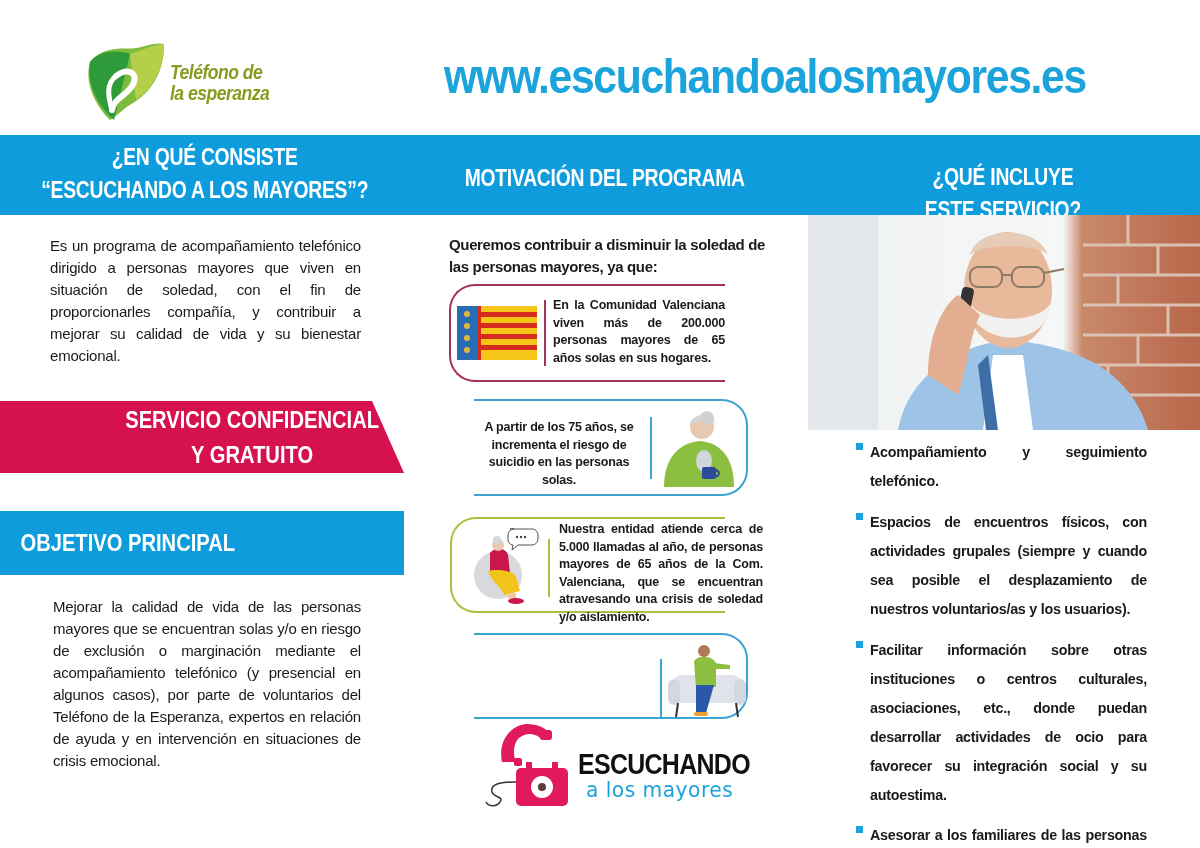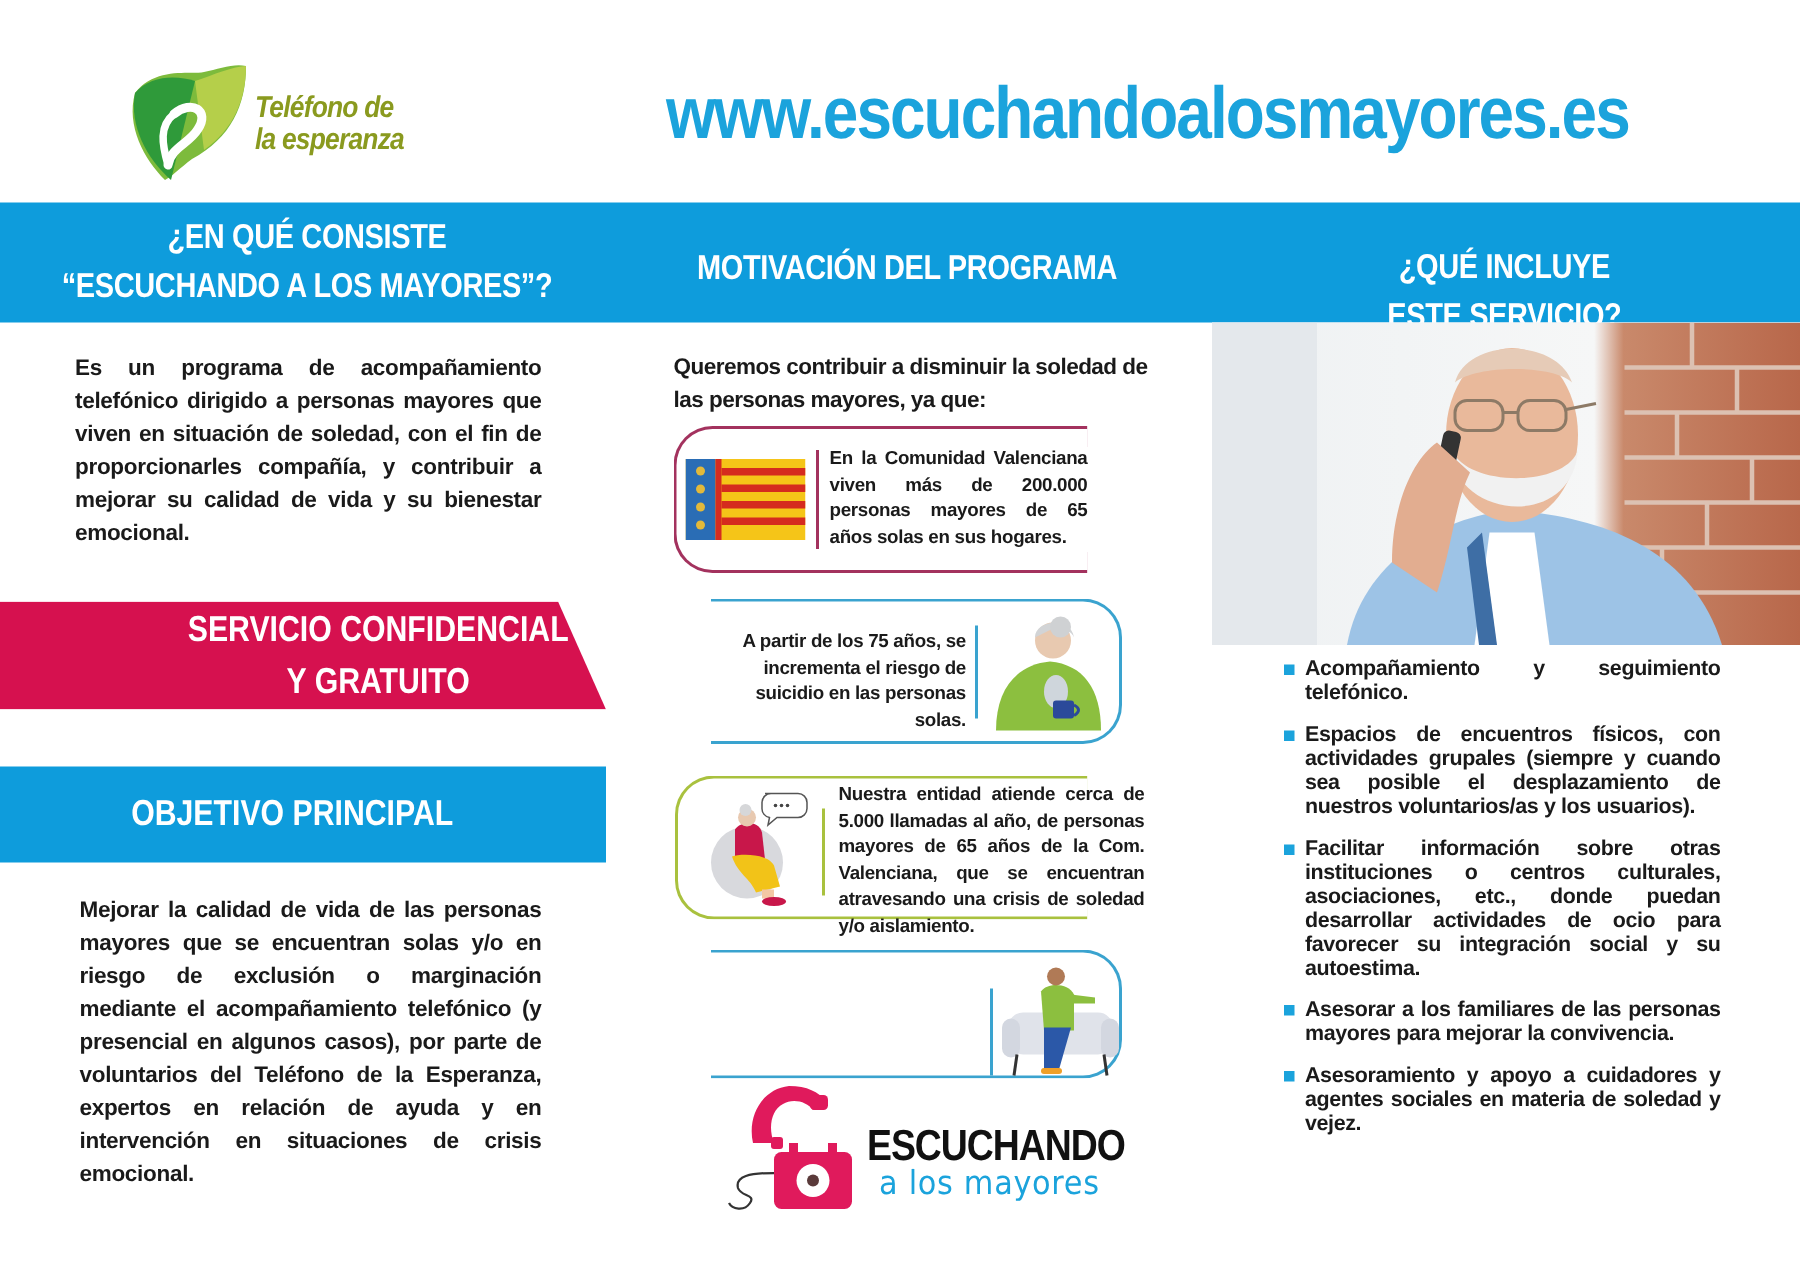--- a/index.html
+++ b/index.html
@@ -14,46 +14,46 @@
 
   
   .band { position: absolute; left: 0; top: 135px; width: 1200px; height: 80px; background: #0e9cdc; }
   .band-title { position: absolute; color: #fff; font-weight: bold; text-align: center; font-size: 23px; line-height: 33px; letter-spacing: -0.3px; white-space: nowrap; }
   .bt1 { left: 0; width: 410px; top: 141px; }
   .bt2 { left: 415px; width: 380px; top: 162px; }
   .bt3 { left: 805px; width: 395px; top: 141px; margin-top: 20px; }
   .bt-inner { display: inline-block; transform: scaleX(0.84); }
 
   
-  .para { position: absolute; font-weight: bold; font-size: 15px; line-height: 22px; text-align: justify; color: #1a1a1a; letter-spacing: -0.2px; }
+  .para { position: absolute; font-weight: normal; font-size: 15px; line-height: 22px; text-align: justify; color: #1a1a1a; letter-spacing: -0.2px; }
   .para1 { left: 50px; top: 235px; width: 311px; }
   .para2 { left: 53px; top: 596px; width: 308px; }
 
   
   .pink-banner { position: absolute; left: 0; top: 401px; width: 404px; height: 72px; background: #d6114f; clip-path: polygon(0 0, 372px 0, 404px 72px, 0 72px); }
   .pink-text { position: absolute; left: 0; top: 402px; width: 412px; color: #fff; font-weight: bold; text-align: center; font-size: 24px; line-height: 35px; margin-left: 46px; }
   .objetivo { position: absolute; left: 0; top: 511px; width: 404px; height: 64px; background: #0e9cdc; }
-  .objetivo-text { position: absolute; left: 0; top: 526px; width: 390px; color: #fff; font-weight: bold; text-align: center; font-size: 24px; line-height: 34px; }
+  .objetivo-text { position: absolute; left: 0; top: 526px; width: 390px; color: #fff; font-weight: bold; text-align: left; font-size: 24px; line-height: 34px; }
 
   
   .intro { position: absolute; left: 449px; top: 234px; width: 320px; font-weight: bold; font-size: 15px; line-height: 22px; letter-spacing: -0.35px; }
   .card { position: absolute; }
   .card .frame { position: absolute; inset: 0; }
   .card-text { position: absolute; font-weight: bold; font-size: 12.5px; line-height: 17.5px; letter-spacing: -0.2px; text-align: justify; }
   .card .vline { position: absolute; width: 2px; }
 
   .c1 { left: 449px; top: 284px; width: 276px; height: 98px; }
   .c1 .frame { border: 2px solid #a3325e; border-right: none; border-radius: 26px 0 0 26px; }
   .c1 .vline { left: 95px; top: 16px; height: 66px; background: #a3325e; }
   .c1 .card-text { left: 104px; top: 13px; width: 172px; }
 
   .c2 { left: 474px; top: 399px; width: 274px; height: 97px; }
   .c2 .frame { border: 2px solid #3aa3cf; border-left: none; border-radius: 0 26px 26px 0; }
   .c2 .vline { left: 176px; top: 18px; height: 62px; background: #3aa3cf; }
-  .c2 .card-text { left: 0; top: 20px; width: 170px; text-align: right; }
+  .c2 .card-text { left: 0; top: 20px; width: 170px; text-align: center; }
 
   .c3 { left: 450px; top: 517px; width: 275px; height: 96px; }
   .c3 .frame { border: 2px solid #a9c13e; border-right: none; border-radius: 26px 0 0 26px; }
   .c3 .vline { left: 98px; top: 22px; height: 58px; background: #a9c13e; }
   .c3 .card-text { left: 109px; top: 4px; width: 204px; }
 
   .c4 { left: 474px; top: 633px; width: 274px; height: 86px; }
   .c4 .frame { border: 2px solid #3aa3cf; border-left: none; border-radius: 0 26px 26px 0; }
   .c4 .vline { left: 186px; top: 26px; height: 58px; background: #3aa3cf; }
   .c4 .card-text { left: -24px; top: 21px; width: 200px; text-align: right; }
@@ -61,21 +61,21 @@
   .illus { position: absolute; }
 
   
   .escuchando { position: absolute; left: 482px; top: 722px; width: 260px; height: 90px; }
   .esc-big { position: absolute; left: 96px; top: 26px; font-weight: bold; font-size: 29px; letter-spacing: -0.8px; color: #111; transform: scaleX(0.86); transform-origin: left top; white-space: nowrap; }
   .esc-small { position: absolute; left: 104px; top: 55px; font-size: 22px; color: #1ba3dc; letter-spacing: 0.5px; font-family: "DejaVu Sans", sans-serif; white-space: nowrap; transform: scaleX(0.92); transform-origin: left top; }
 
   
   .photo { position: absolute; left: 808px; top: 215px; width: 392px; height: 215px; overflow: hidden; background: #eef2f4; }
   .services { position: absolute; left: 856px; top: 438px; width: 291px; list-style: none; }
-  .services li { position: relative; padding-left: 14px; font-weight: bold; font-size: 14.3px; line-height: 16px; letter-spacing: -0.25px; text-align: justify; margin-bottom: 11.8px; }
+  .services li { position: relative; padding-left: 14px; font-weight: bold; font-size: 14.3px; line-height: 29px; letter-spacing: -0.25px; text-align: justify; margin-bottom: 11.8px; }
   .services li .bullet { position: absolute; left: 0; top: 5px; width: 7px; height: 7px; background: #1ba3dc; }
 </style>
 </head>
 <body>
 
 <div class="logo">
   <svg class="logo-mark" viewBox="0 0 82 82">
     <path d="M6 22 C 20 4, 44 10, 52 8 C 62 6, 72 2, 80 4 C 80 30, 70 52, 44 66 C 36 72, 30 78, 26 80 C 12 66, 0 44, 6 22 Z" fill="#7dbb3c"></path>
     <path d="M6 22 C 16 10, 34 10, 46 14 L 30 80 C 14 66, 2 44, 6 22 Z" fill="#2f9a3a"></path>
     <path d="M46 14 C 58 10, 72 4, 80 4 C 80 26, 72 46, 52 60 Z" fill="#b5cf4a"></path>

